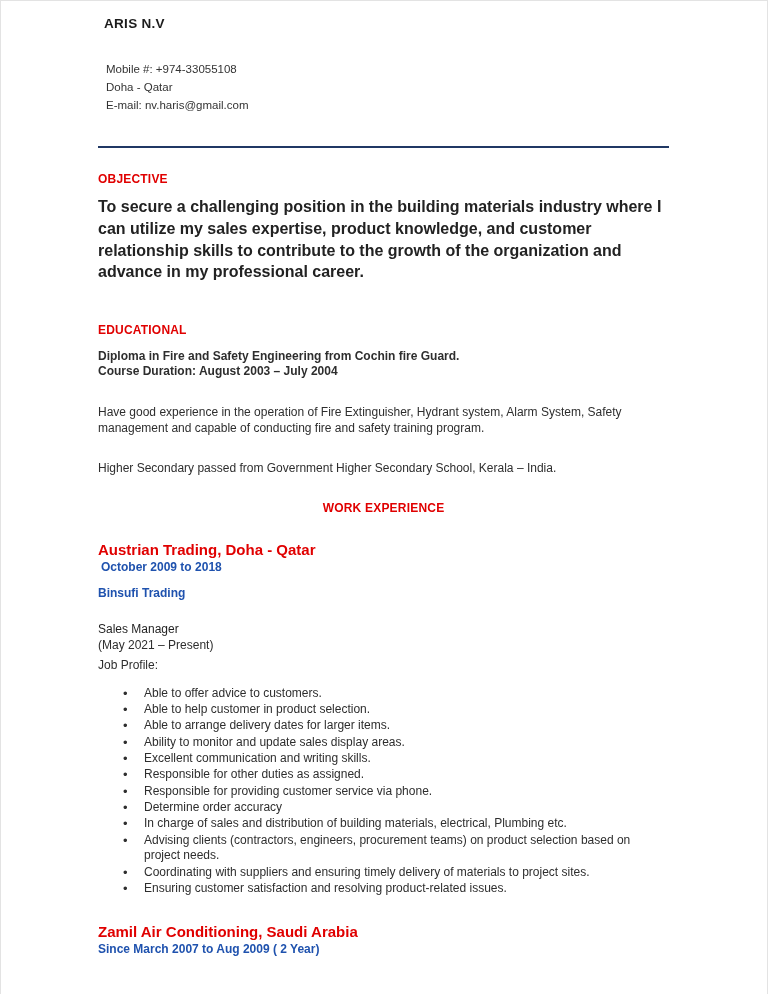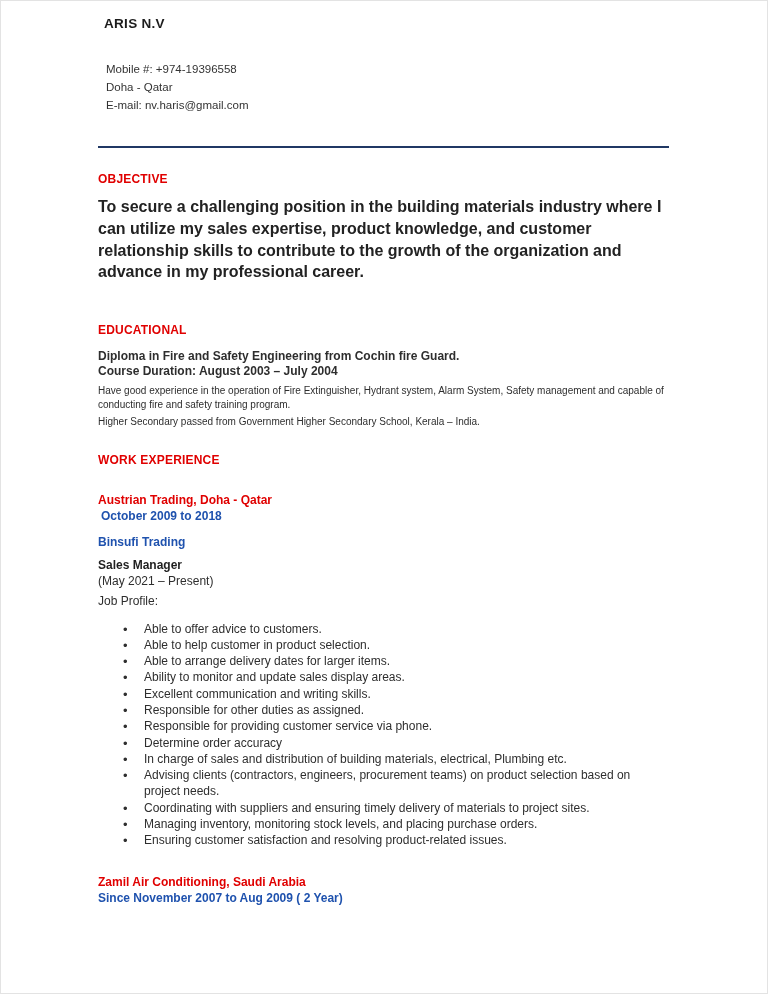--- a/index.html
+++ b/index.html
@@ -60,49 +60,49 @@
   }
   .education-heading{margin-top:40px;}
   .edu-block{
     margin-top:12px;
     font-size:12px;
     line-height:1.3;
     color:#2e2e2e;
     font-weight:bold;
   }
   .edu-para{
-    margin-top:4px;
-    font-size:10px;
+    margin-top:24px;
+    font-size:12px;
     line-height:1.35;
     color:#2e2e2e;
   }
-  .work-heading{margin-top:24px;}
+  .work-heading{margin-top:24px;text-align:center;}
   .job-company{
     margin-top:26px;
-    font-size:12px;
+    font-size:15px;
     font-weight:bold;
     color:var(--red);
   }
   .job-period{
     font-size:12px;
     font-weight:bold;
     color:var(--blue);
     padding-left:3px;
     margin-top:2px;
   }
   .job-company2{
     margin-top:12px;
     font-size:12px;
     font-weight:bold;
     color:var(--blue);
   }
   .job-title{
-    margin-top:9px;
+    margin-top:22px;
     font-size:12px;
-    font-weight:bold;
+    font-weight:normal;
     color:#1f1f1f;
   }
   .job-title-period{
     font-size:12px;
     color:#2e2e2e;
     margin-top:2px;
   }
   .job-profile-label{
     margin-top:6px;
     font-size:12px;
@@ -133,21 +133,21 @@
   .job2 .job-period{padding-left:0;}
 </style>
 </head>
 <body>
 
 <div class="page">
 
   <div class="name">ARIS N.V</div>
 
   <div class="contact">
-    <div>Mobile #: +974-19396558</div>
+    <div>Mobile #: +974-33055108</div>
     <div>Doha - Qatar</div>
     <div>E-mail: nv.haris@gmail.com</div>
   </div>
 
   <hr class="divider">
 
   <div class="section-heading objective-heading">OBJECTIVE</div>
   <p class="objective-text">To secure a challenging position in the building materials industry where I can utilize my sales expertise, product knowledge, and customer relationship skills to contribute to the growth of the organization and advance in my professional career.</p>
 
   <div class="section-heading education-heading">EDUCATIONAL</div>
@@ -173,23 +173,22 @@
       <li><span>Able to help customer in product selection.</span></li>
       <li><span>Able to arrange delivery dates for larger items.</span></li>
       <li><span>Ability to monitor and update sales display areas.</span></li>
       <li><span>Excellent communication and writing skills.</span></li>
       <li><span>Responsible for other duties as assigned.</span></li>
       <li><span>Responsible for providing customer service via phone.</span></li>
       <li><span>Determine order accuracy</span></li>
       <li><span>In charge of sales and distribution of building materials, electrical, Plumbing etc.</span></li>
       <li><span>Advising clients (contractors, engineers, procurement teams) on product selection based on project needs.</span></li>
       <li><span>Coordinating with suppliers and ensuring timely delivery of materials to project sites.</span></li>
-      <li><span>Managing inventory, monitoring stock levels, and placing purchase orders.</span></li>
       <li><span>Ensuring customer satisfaction and resolving product-related issues.</span></li>
     </ul>
   </div>
 
   <div class="job2">
     <div class="job-company">Zamil Air Conditioning, Saudi Arabia</div>
-    <div class="job-period">Since November 2007 to Aug 2009 ( 2 Year)</div>
+    <div class="job-period">Since March 2007 to Aug 2009 ( 2 Year)</div>
   </div>
 
 </div>
 
 </body></html>

